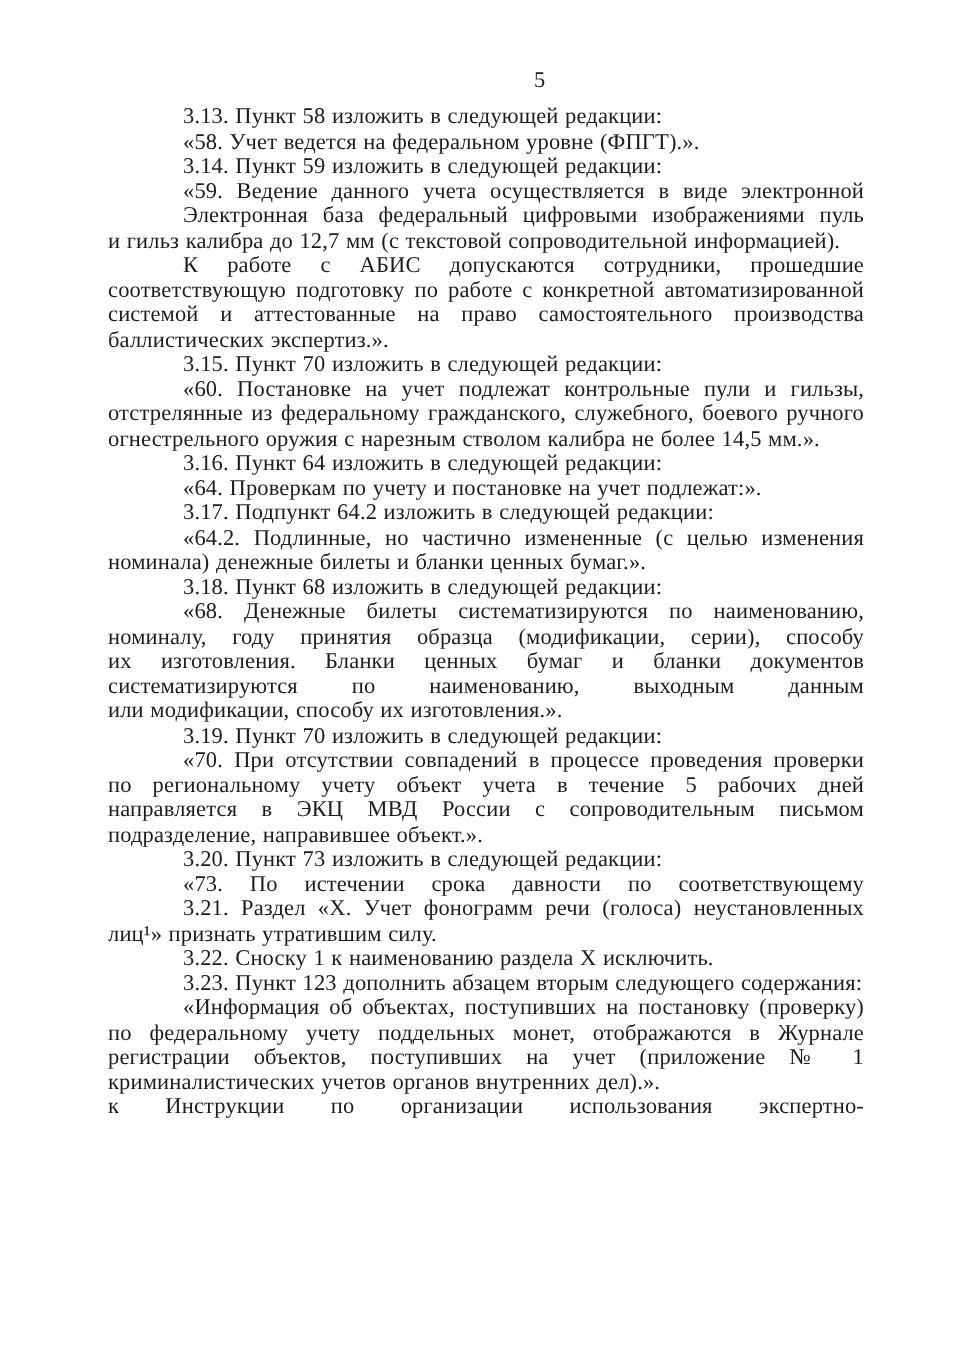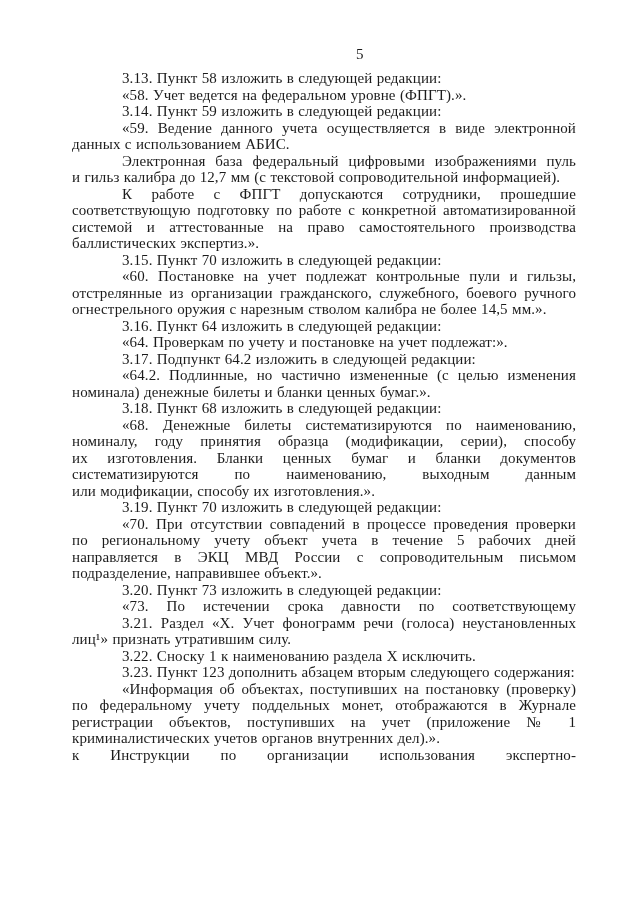--- a/index.html
+++ b/index.html
@@ -66,38 +66,37 @@
         <div class="line first">3.13. Пункт 58 изложить в следующей редакции:</div>
       </div>
       <div class="para">
         <div class="line first">«58. Учет ведется на федеральном уровне (ФПГТ).».</div>
       </div>
       <div class="para">
         <div class="line first">3.14. Пункт 59 изложить в следующей редакции:</div>
       </div>
       <div class="para">
         <div class="line first just">«59. Ведение данного учета осуществляется в виде электронной базы</div>
-        <div class="line">данных с использованием АБИС.</div>
       </div>
       <div class="para">
         <div class="line first just">Электронная база федеральный цифровыми изображениями пуль</div>
         <div class="line">и гильз калибра до 12,7 мм (с текстовой сопроводительной информацией).</div>
       </div>
       <div class="para">
-        <div class="line first just">К работе с ФПГТ допускаются сотрудники, прошедшие</div>
+        <div class="line first just">К работе с АБИС допускаются сотрудники, прошедшие</div>
         <div class="line just">соответствующую подготовку по работе с конкретной автоматизированной</div>
         <div class="line just">системой и аттестованные на право самостоятельного производства</div>
         <div class="line">баллистических экспертиз.».</div>
       </div>
       <div class="para">
         <div class="line first">3.15. Пункт 70 изложить в следующей редакции:</div>
       </div>
       <div class="para">
         <div class="line first just">«60. Постановке на учет подлежат контрольные пули и гильзы,</div>
-        <div class="line just">отстрелянные из организации гражданского, служебного, боевого ручного</div>
+        <div class="line just">отстрелянные из федеральному гражданского, служебного, боевого ручного</div>
         <div class="line">огнестрельного оружия с нарезным стволом калибра не более 14,5 мм.».</div>
       </div>
       <div class="para">
         <div class="line first">3.16. Пункт 64 изложить в следующей редакции:</div>
       </div>
       <div class="para">
         <div class="line first">«64. Проверкам по учету и постановке на учет подлежат:».</div>
       </div>
       <div class="para">
         <div class="line first">3.17. Подпункт 64.2 изложить в следующей редакции:</div>

